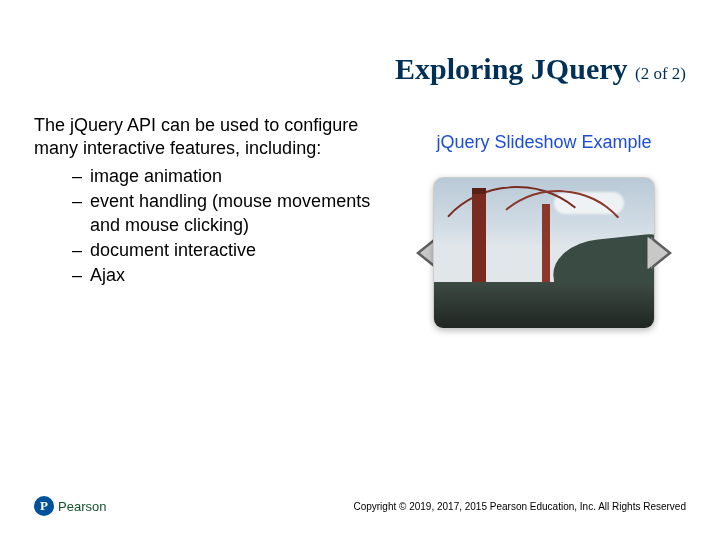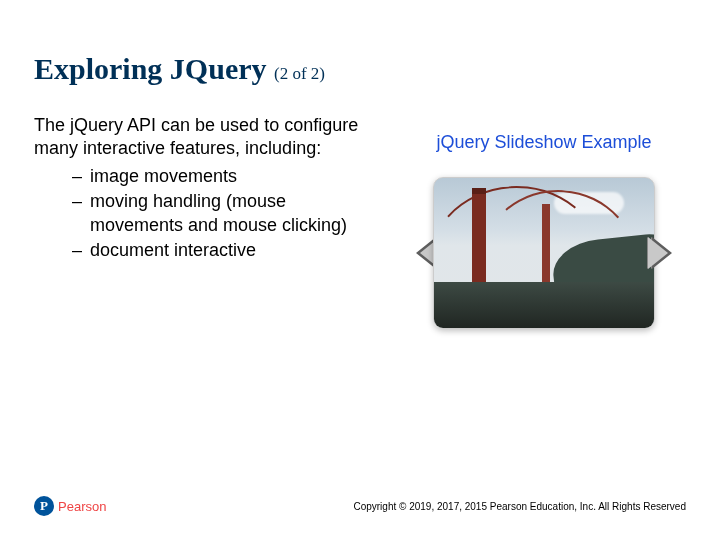--- a/index.html
+++ b/index.html
@@ -13,20 +13,21 @@
   }
   .slide {
     padding: 52px 34px 0 34px;
   }
   .title {
     font-family: Georgia, 'Times New Roman', serif;
     font-size: 30px;
     font-weight: bold;
     color: #003057;
     margin-bottom: 28px;
+    text-align: right;
   }
   .pager {
     font-family: Georgia, 'Times New Roman', serif;
     font-size: 17px;
     font-weight: normal;
     color: #003057;
   }
   .content-row {
     display: flex;
     gap: 28px;
@@ -163,39 +164,40 @@
     align-items: center;
     gap: 4px;
   }
   .logo-mark {
     width: 20px; height: 20px; border-radius: 50%;
     background: #00539b;
     display:flex; align-items:center; justify-content:center;
     color:#fff; font-family: Georgia, serif; font-weight:bold; font-size:13px;
   }
   .logo-text {
-    font-size: 13px; color:#ef4444;
+    font-size: 13px; color:#14532d;
   }
 </style>
 </head>
 <body>
 
 <div class="slide">
   <h1 class="title">
     <span>Exploring JQuery</span>
     <span class="pager">(2 of 2)</span>
   </h1>
 
   <div class="content-row">
     <div class="left-col">
       <p class="intro">The jQuery API can be used to configure many interactive features, including:</p>
       <ul class="bullets">
-        <li>image movements</li>
-        <li>moving handling (mouse movements and mouse clicking)</li>
+        <li>image animation</li>
+        <li>event handling (mouse movements and mouse clicking)</li>
         <li>document interactive</li>
+        <li>Ajax</li>
       </ul>
     </div>
 
     <div class="right-col">
       <div class="example-title">jQuery Slideshow Example</div>
       <div class="slideshow">
         <div class="arrow arrow-left"></div>
         <div class="slide-img">
           <div class="sky-cloud"></div>
           <div class="cable1"></div>

